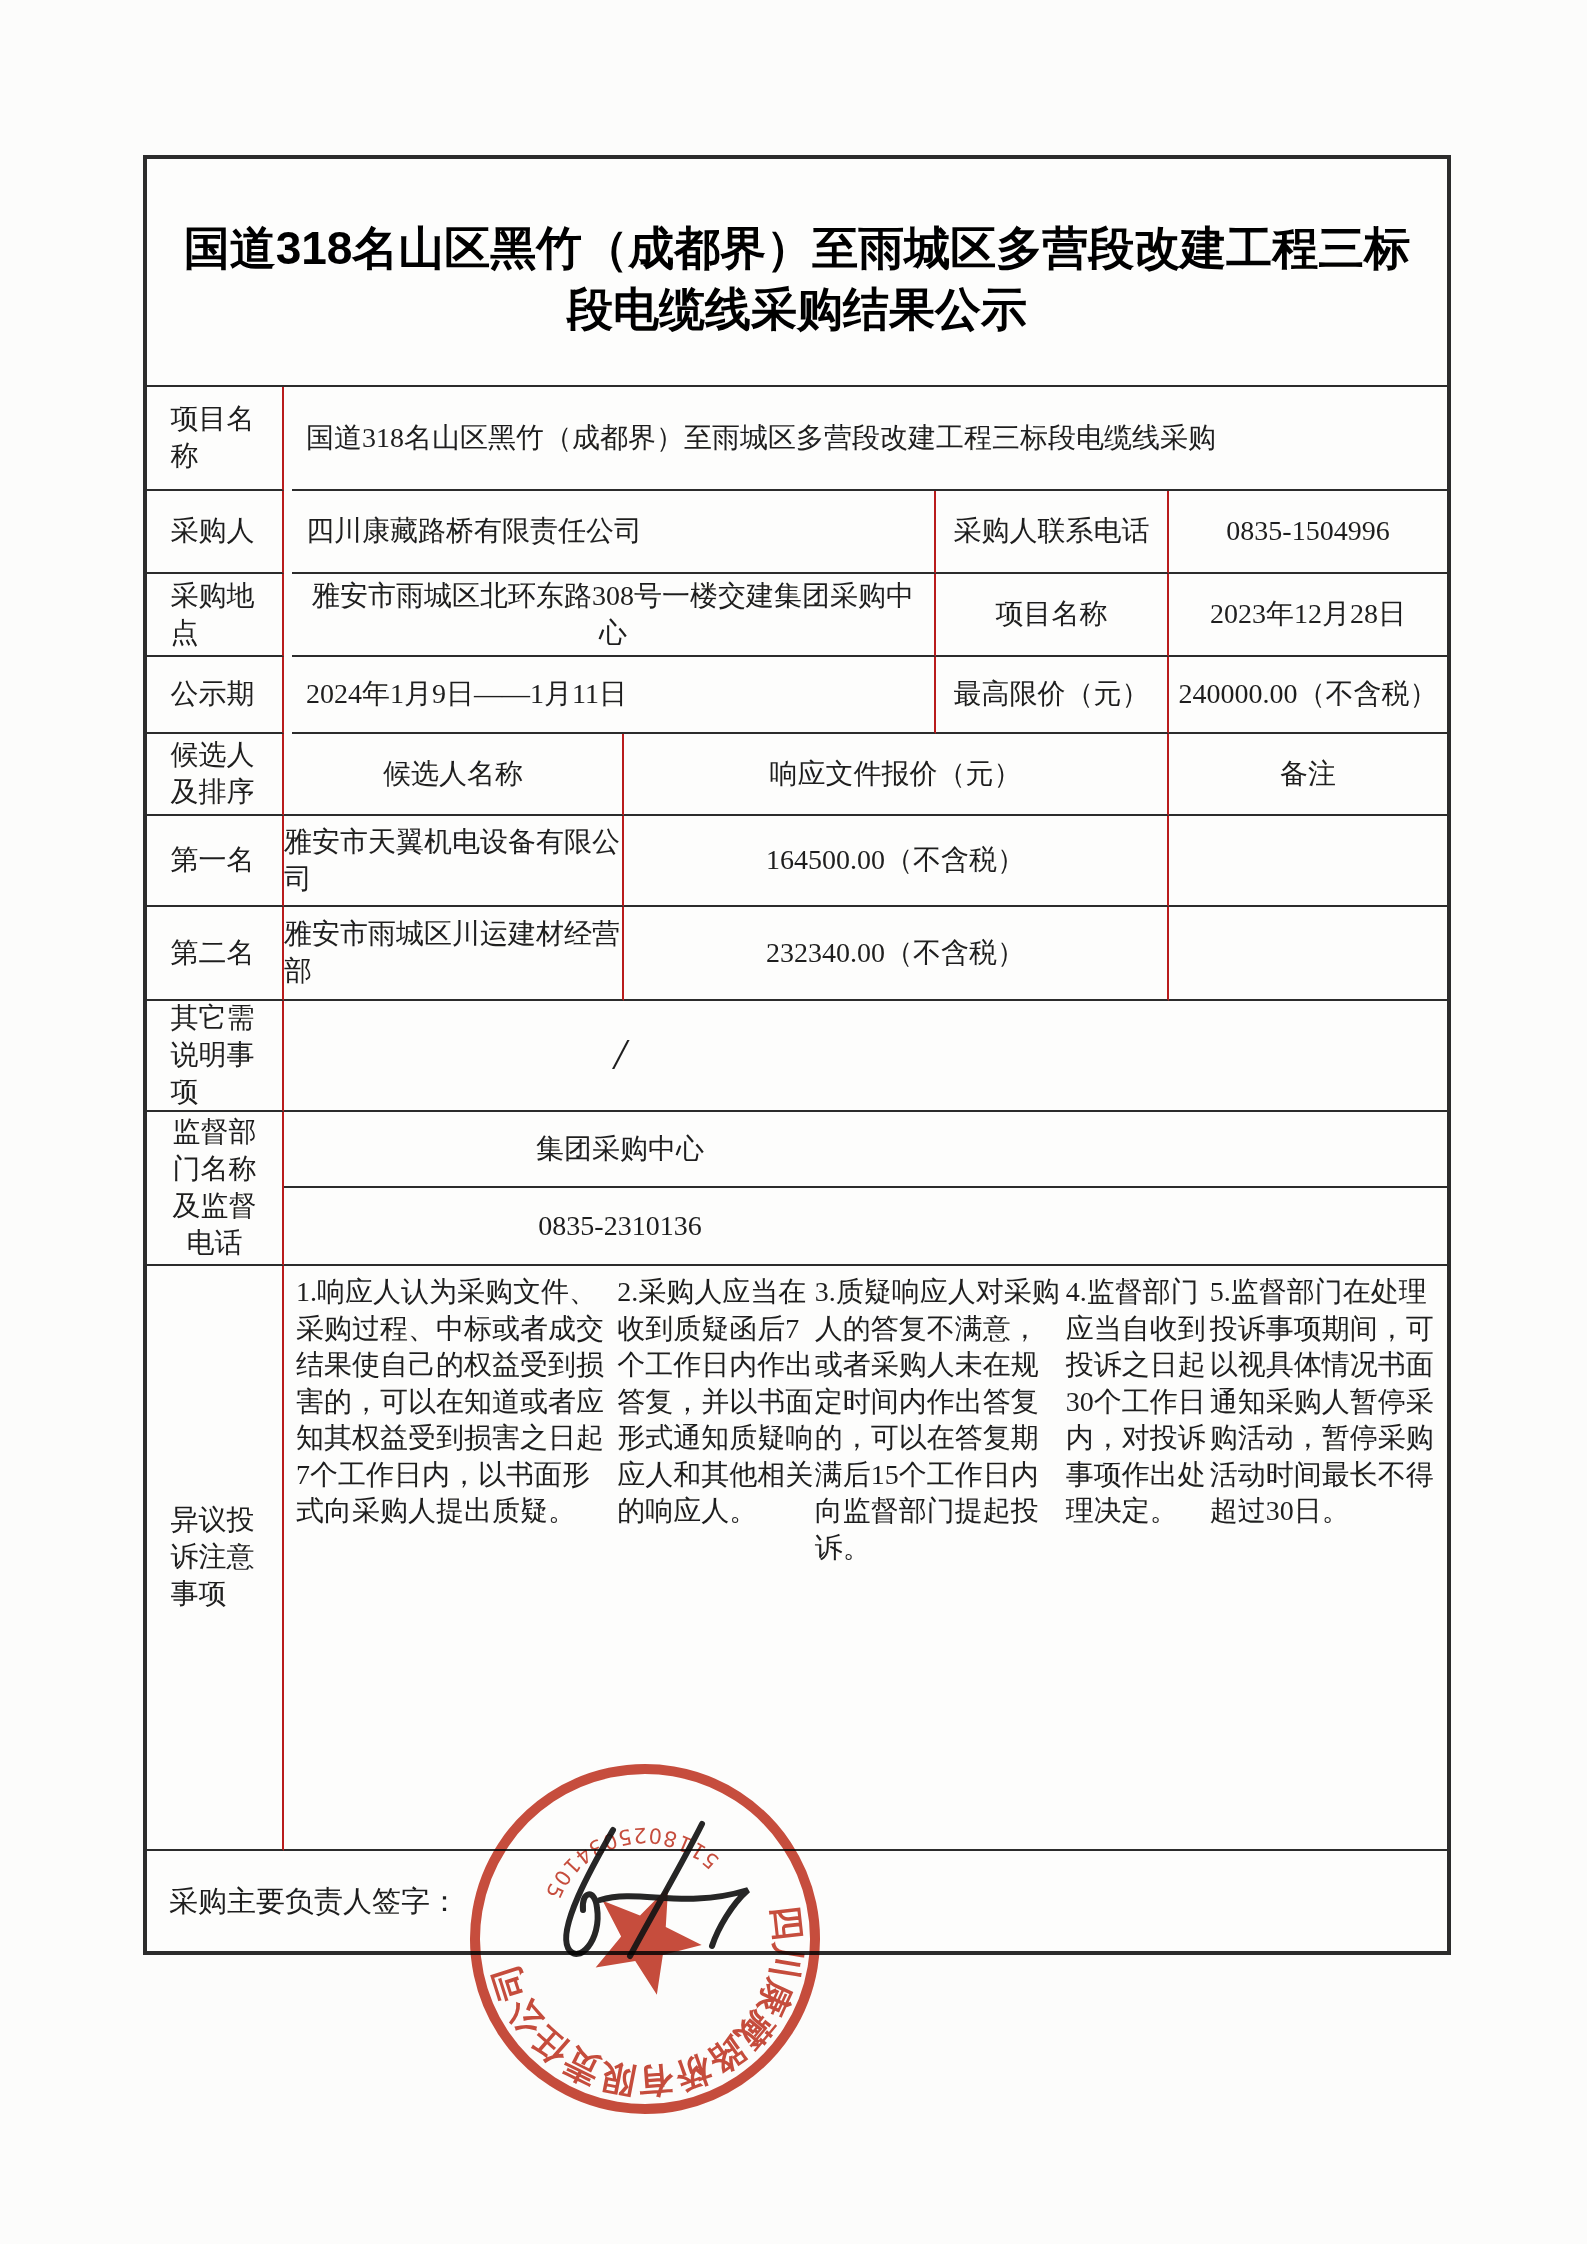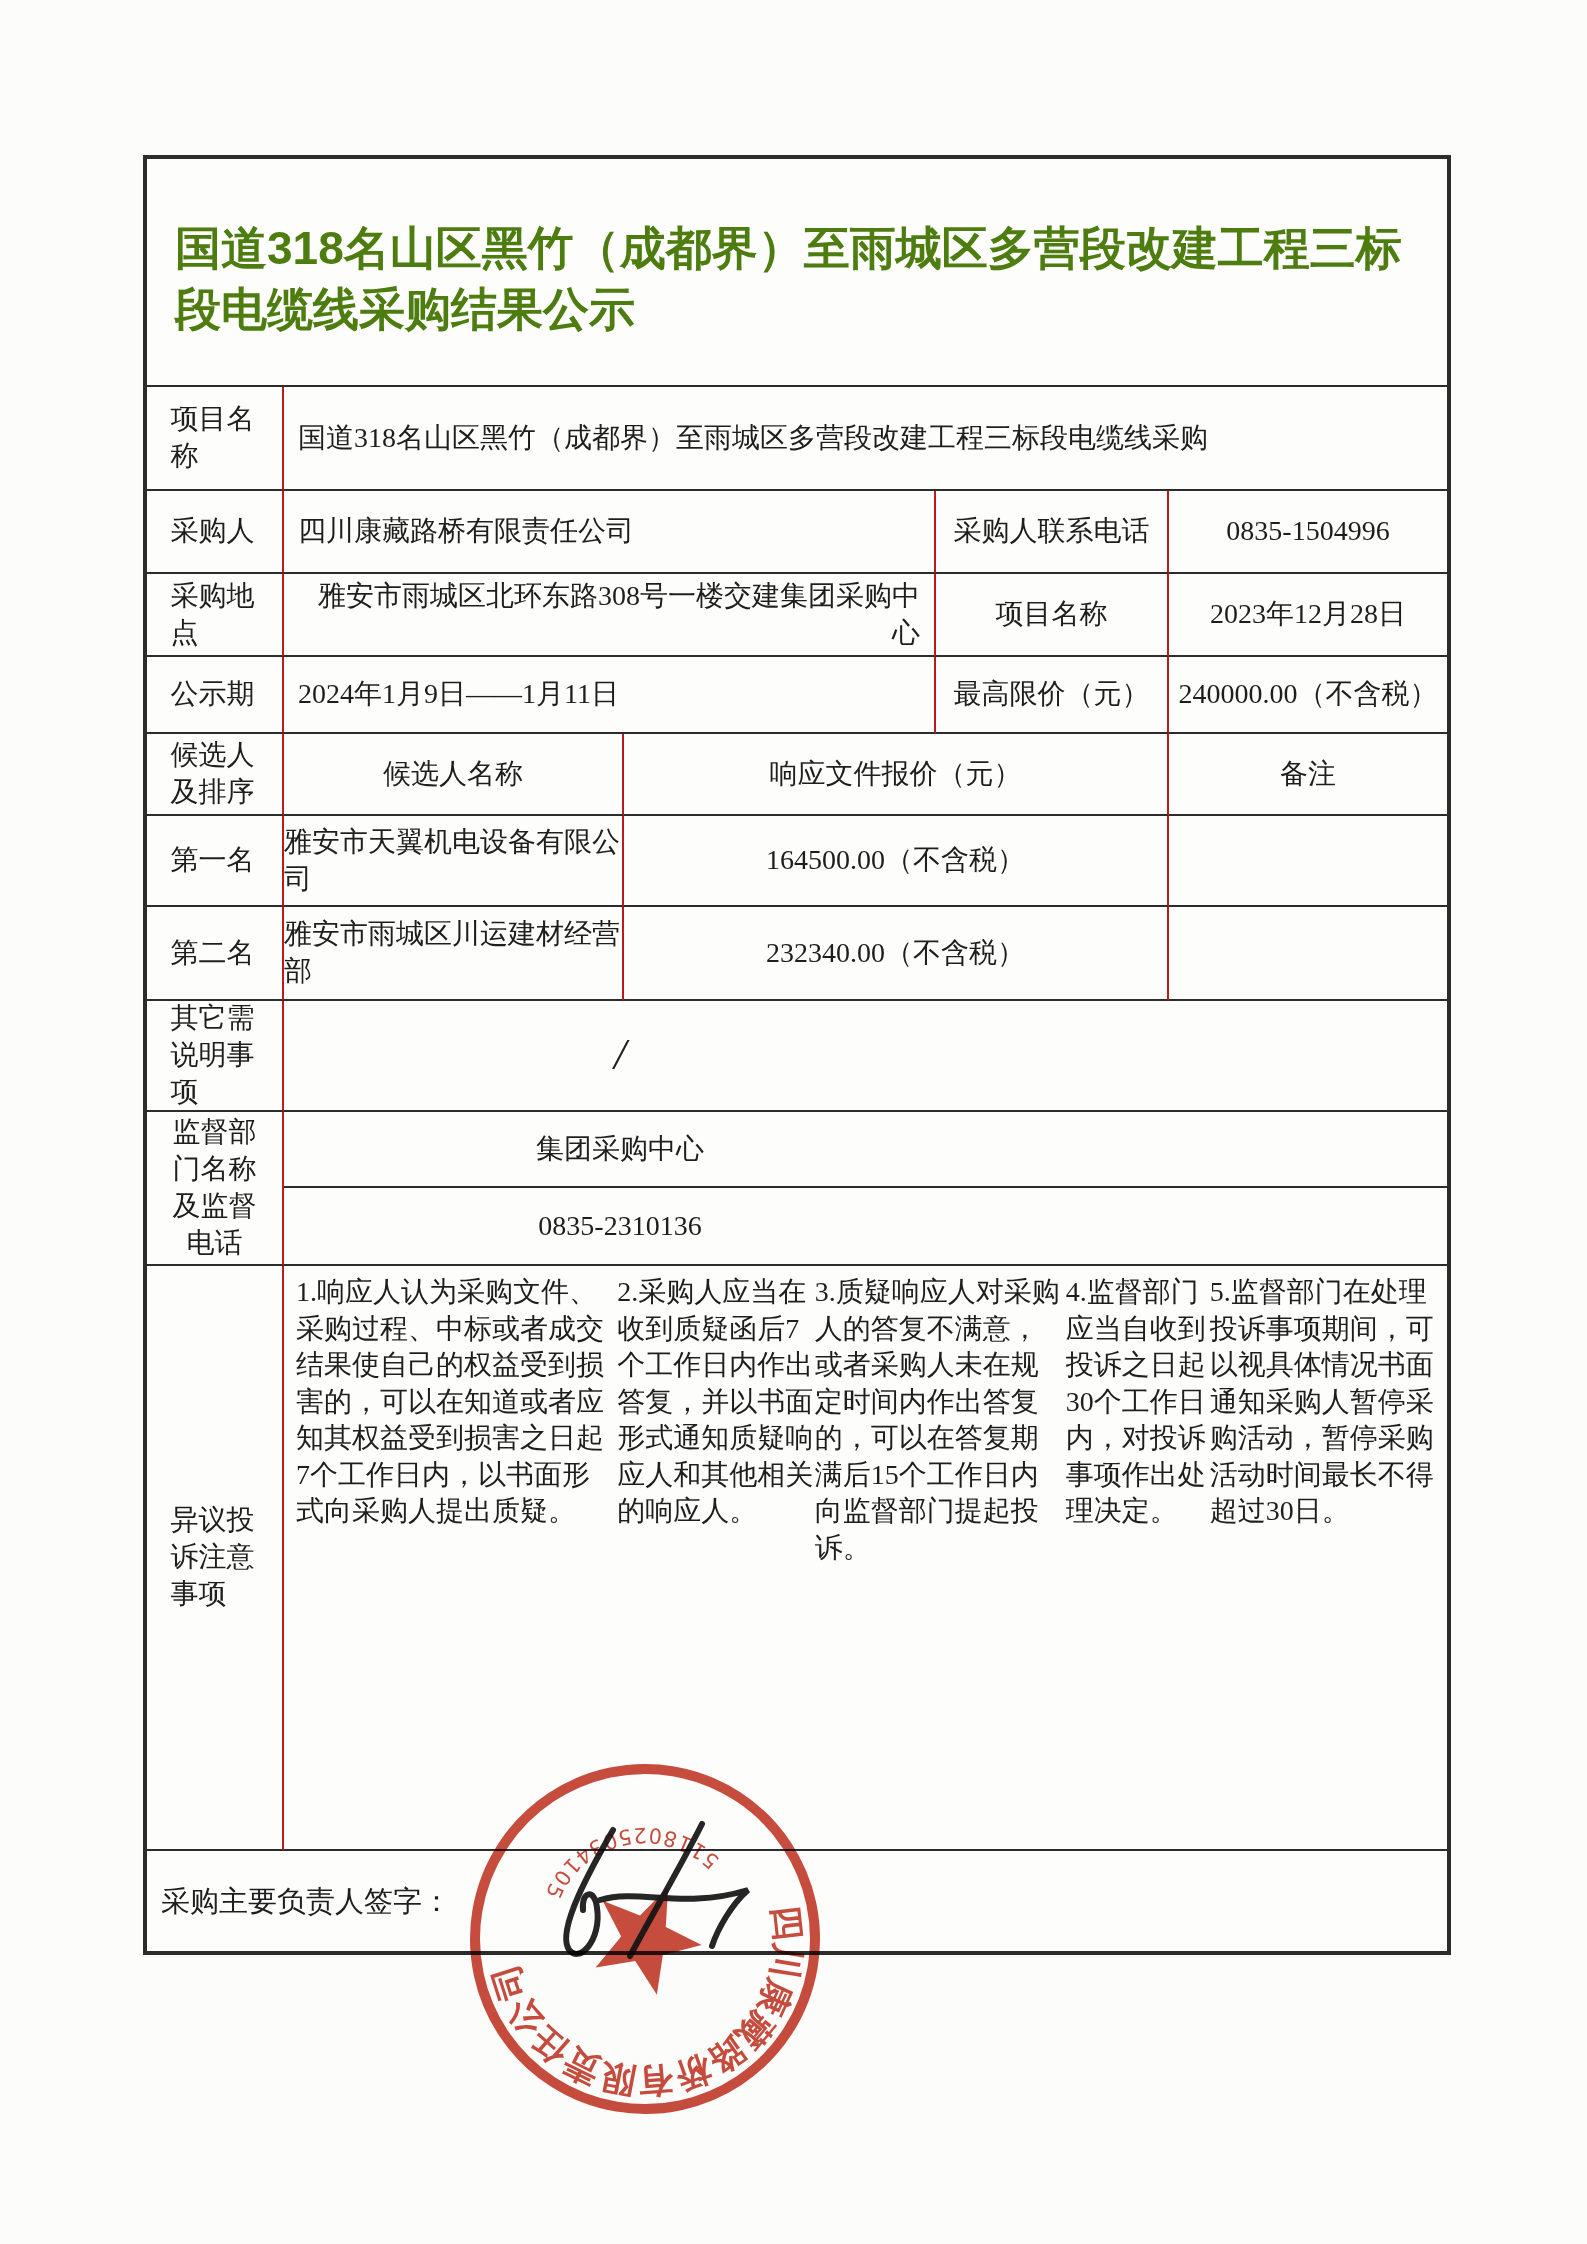--- a/index.html
+++ b/index.html
@@ -22,27 +22,27 @@
   .c{
     border-right:2px solid #b91c1c;
     border-bottom:2px solid #2c2c2c;
     display:flex;align-items:center;justify-content:center;
     font-size:28px;line-height:1.32;
     box-sizing:border-box;
     overflow:hidden;
   }
   .nr{border-right:none;}
   .nb{border-bottom:none;}
-  .left{justify-content:flex-start;text-align:right;padding:6px 14px;}
+  .left{justify-content:flex-start;text-align:center;padding:6px 14px;margin-left:8px;}
   .lab span{display:block;width:88px;text-align:left;}
   .lab.ctr span{text-align:center;}
   .title-cell{
     font-family:"Liberation Sans","DejaVu Sans",sans-serif;
     font-weight:bold;font-size:46px;line-height:1.32;
-    padding:20px 28px 6px;color:#4d7c0f;
+    text-align:center;padding:20px 28px 6px;color:#000000;
   }
   .off{justify-content:flex-start;}
   .off .inner{display:block;width:672px;text-align:center;}
   .slash{font-size:44px;font-style:italic;}
   .notice{
     flex-direction:row;align-items:flex-start;justify-content:center;
     padding:8px 12px;font-size:28px;line-height:36.5px;text-align:left;
   }
   .notice div{display:block;}
   .sig{font-size:29px;}

